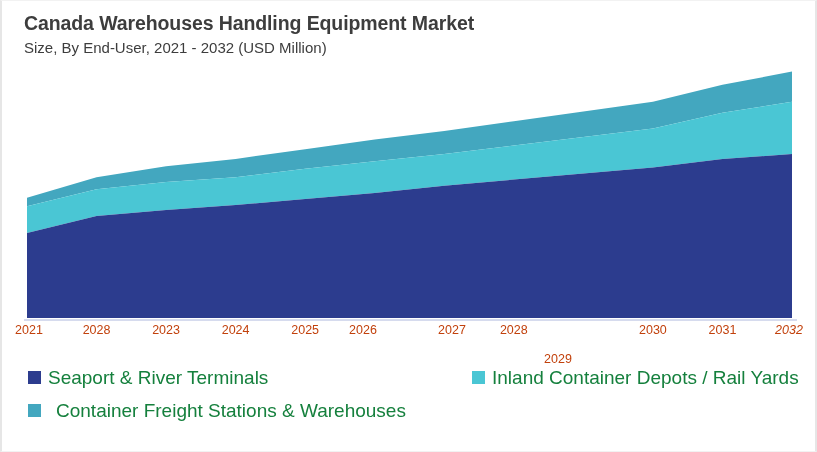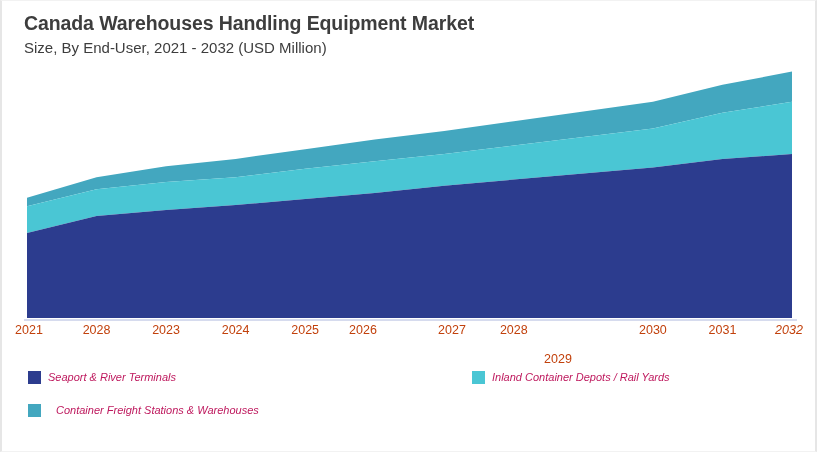--- a/index.html
+++ b/index.html
@@ -90,24 +90,23 @@
     align-items: center;
     white-space: nowrap;
   }
   .legend-swatch {
     width: 13px;
     height: 13px;
     flex: 0 0 auto;
     margin-right: 7px;
   }
   .legend-label {
-    font-size: 11px;
-    color: #be185d;
+    font-size: 19px;
+    color: #15803d;
     line-height: 17px;
-    font-style: italic;
   }
   .li-0 { left: 26px; top: 2px; }
   .li-1 { left: 439px; top: 2px; padding-left: 31px; }
   .li-2 { left: 26px; top: 35px; gap: 8px; }
 </style>
 </head>
 <body>
 
 <div id="root">
 

